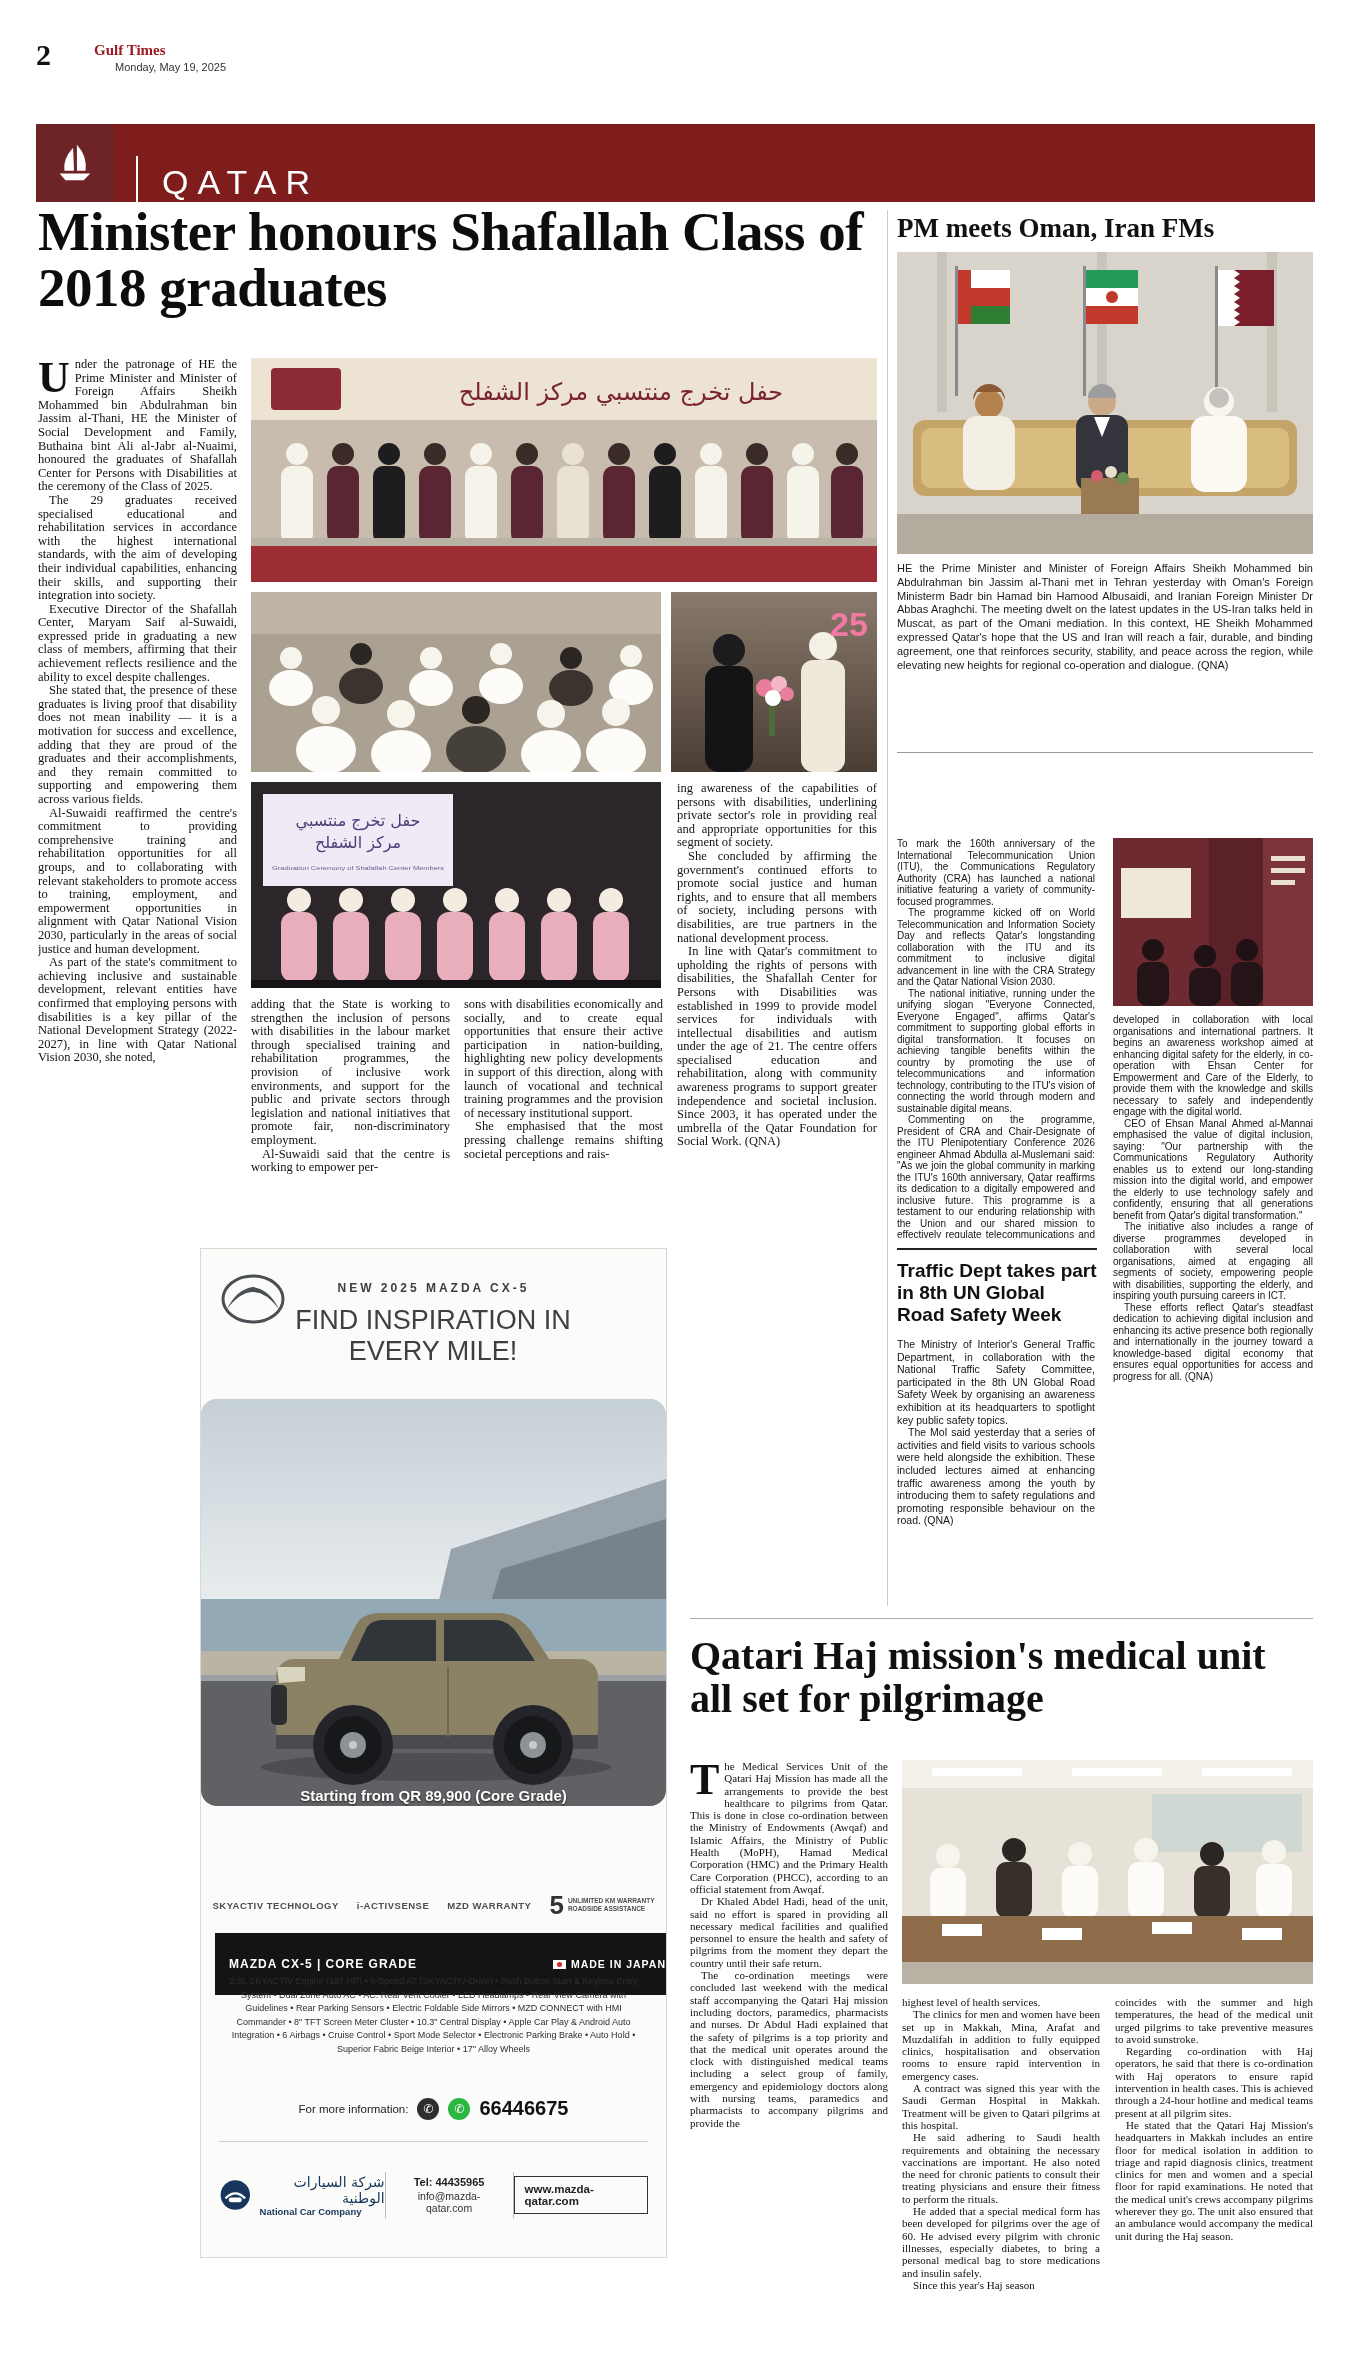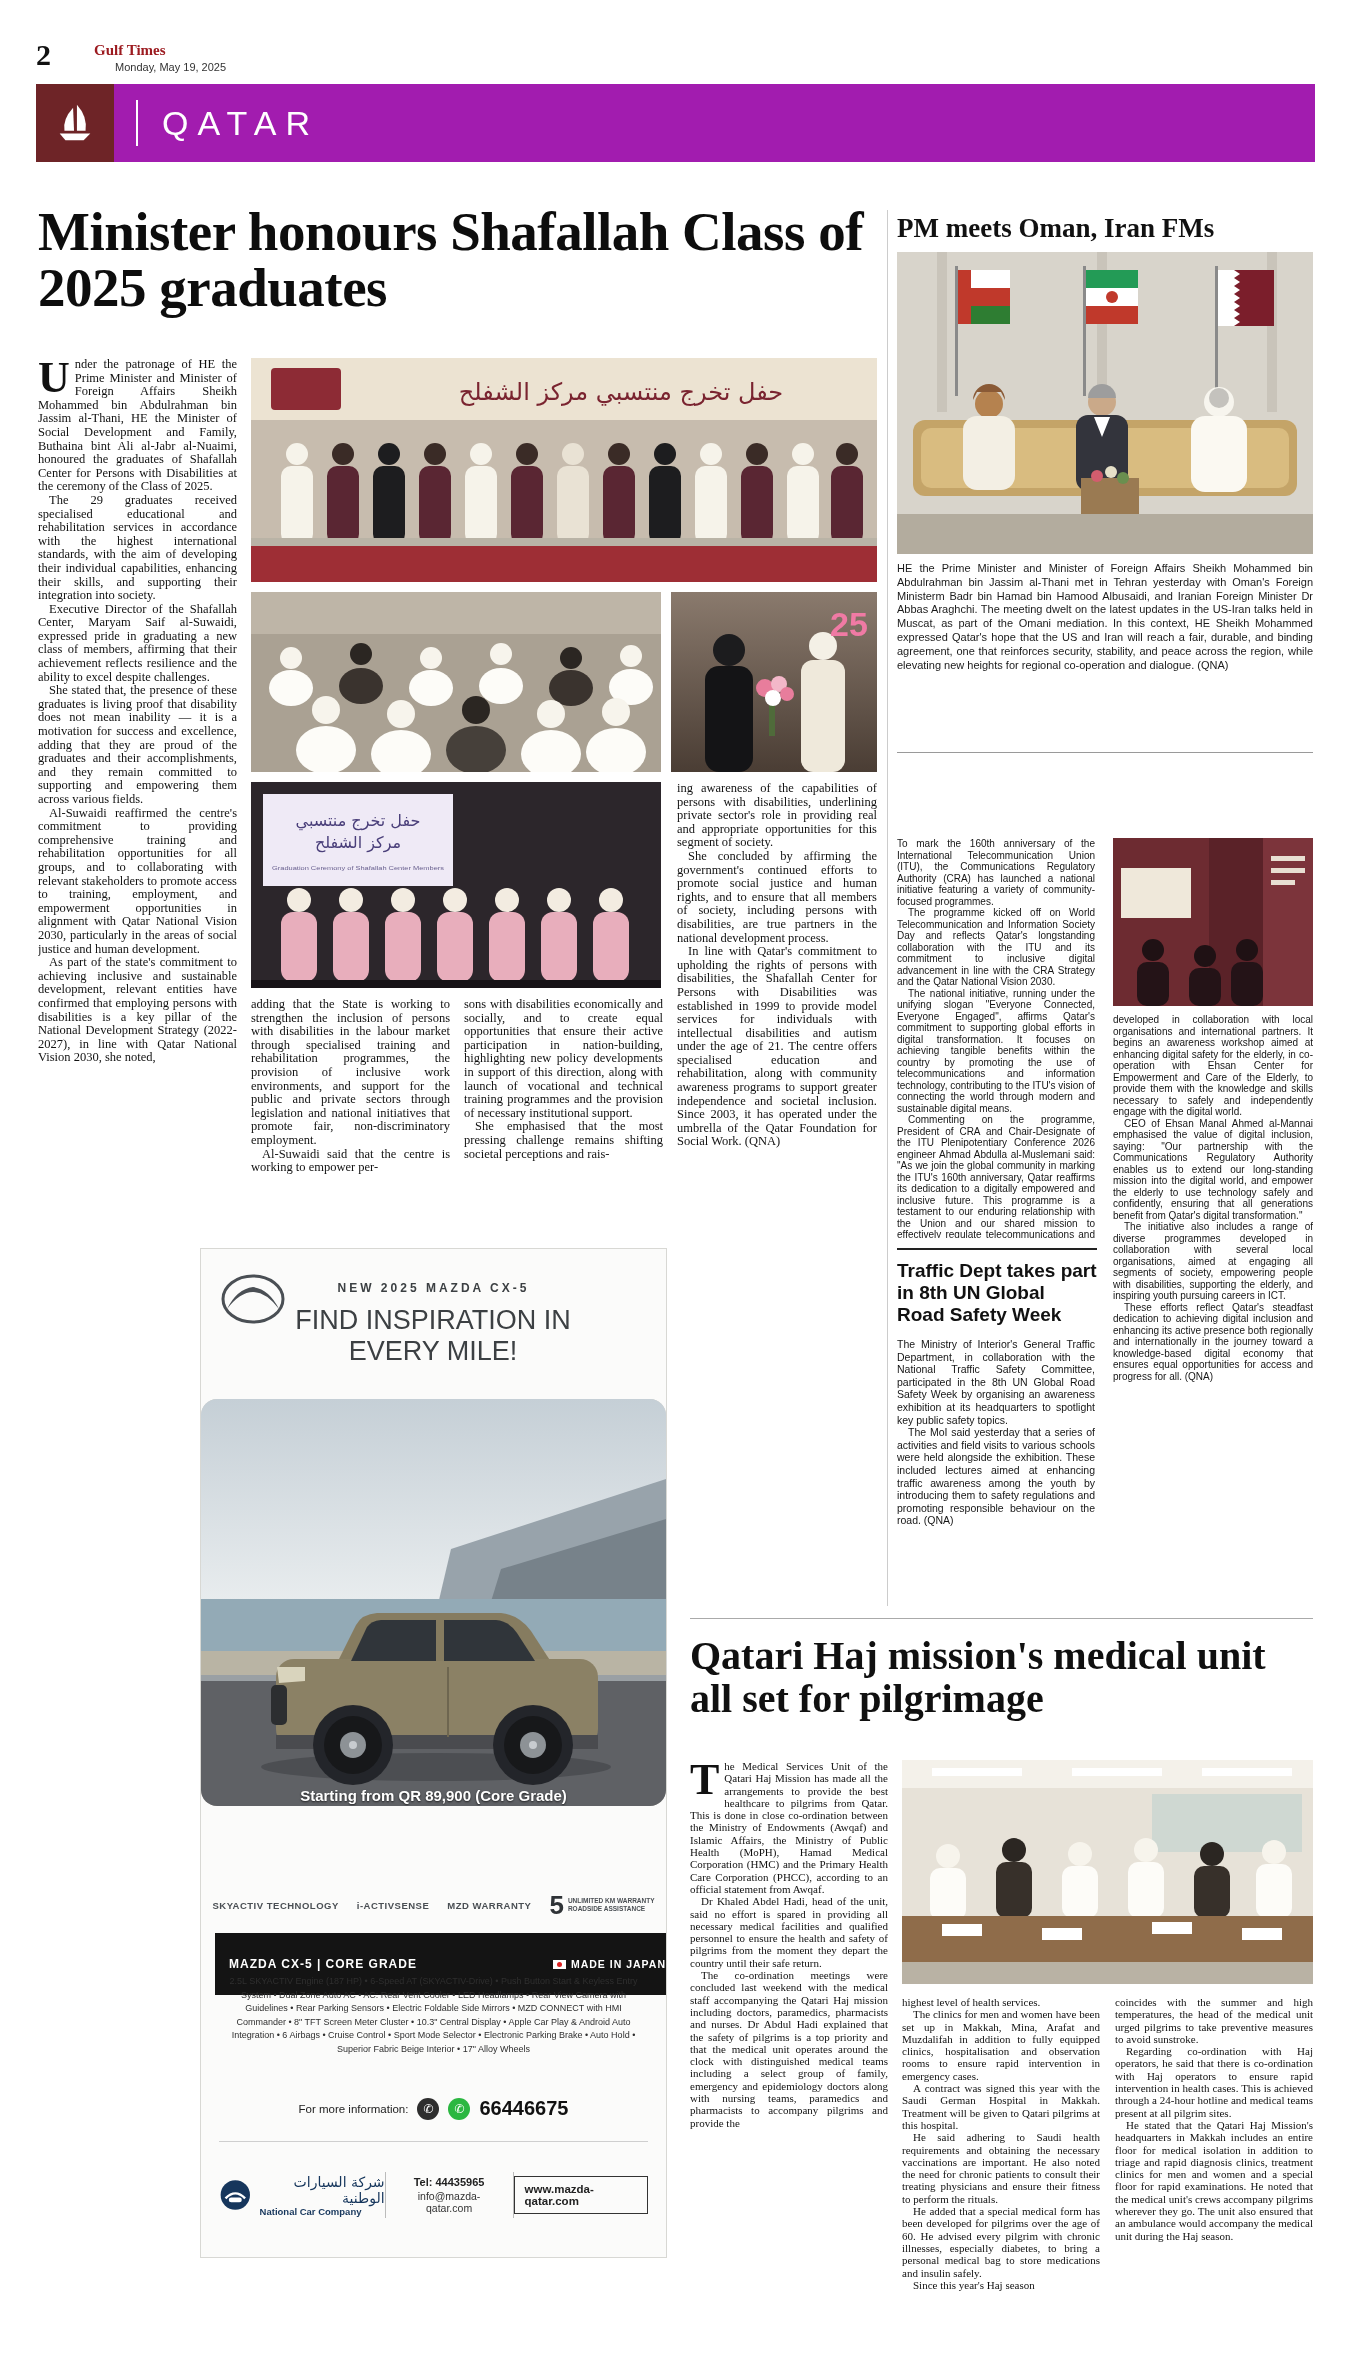--- a/index.html
+++ b/index.html
@@ -5,21 +5,21 @@
   html,body{margin:0;padding:0;background:#e8e8e8;}
   .page{position:relative;width:1351px;height:2365px;background:#ffffff;margin:0 auto;
         font-family:"Liberation Serif",serif;overflow:hidden;}
   .abs{position:absolute;}
 
   
   .pageno{font:bold 30px "Liberation Serif",serif;color:#111;}
   .masthead-name{font:bold 15px "Liberation Serif",serif;color:#9c1b20;}
   .masthead-date{font:11px "Liberation Sans",sans-serif;color:#333;margin-top:2px;padding-left:21px;}
 
-  .banner{background:#a21caf;display:flex;align-items:center;}
+  .banner{background:#7f1d1d;display:flex;align-items:flex-end;margin-top:40px;}
   .banner .logo-sq{width:78px;height:78px;background:#6e2427;display:flex;align-items:center;justify-content:center;flex:0 0 78px;}
   .banner .sep{width:2px;height:46px;background:#ffffff;margin-left:22px;}
   .banner .section{color:#fff;font:400 34px "Liberation Sans",sans-serif;letter-spacing:9px;margin-left:24px;}
 
   
   .h-main{font:800 55px/1.02 "Liberation Serif",serif;color:#0d0d0d;letter-spacing:-0.5px;}
   .h-pm{font:bold 27px/1.05 "Liberation Serif",serif;color:#111;}
   .h-cra{font:bold 29px/1.1 "Liberation Sans",sans-serif;color:#1f7fc0;}
   .h-traffic{font:bold 19px/1.15 "Liberation Sans",sans-serif;color:#111;}
   .h-haj{font:700 40px/1.08 "Liberation Serif",serif;color:#101010;}
@@ -94,21 +94,21 @@
       <svg width="46" height="46" viewBox="0 0 48 48">
         <path d="M22 8 Q11 20 13 32 L23 32 Z" fill="#ffffff"></path>
         <path d="M26 5 Q37 17 35 32 L26 32 Z" fill="#ffffff"></path>
         <path d="M8 35 L40 35 L33 42 L14 42 Z" fill="#ffffff"></path>
       </svg>
     </div>
     <div class="sep"></div>
     <div class="section">QATAR</div>
   </div>
 
-  <div class="abs h-main" style="left:38px;top:204px;width:830px;">Minister honours Shafallah Class of 2025 graduates</div>
+  <div class="abs h-main" style="left:38px;top:204px;width:830px;">Minister honours Shafallah Class of 2018 graduates</div>
 
   <div class="abs serifbody dropcap" style="left:38px;top:358px;width:199px;height:882px;">
       <p>Under the patronage of HE the Prime Minister and Minister of Foreign Affairs Sheikh Mohammed bin Abdulrahman bin Jassim al-Thani, HE the Minister of Social Development and Family, Buthaina bint Ali al-Jabr al-Nuaimi, honoured the graduates of Shafallah Center for Persons with Disabilities at the ceremony of the Class of 2025.</p>
       <p>The 29 graduates received specialised educational and rehabilitation services in accordance with the highest international standards, with the aim of developing their individual capabilities, enhancing their skills, and supporting their integration into society.</p>
       <p>Executive Director of the Shafallah Center, Maryam Saif al-Suwaidi, expressed pride in graduating a new class of members, affirming that their achievement reflects resilience and the ability to excel despite challenges.</p>
       <p>She stated that, the presence of these graduates is living proof that disability does not mean inability — it is a motivation for success and excellence, adding that they are proud of the graduates and their accomplishments, and they remain committed to supporting and empowering them across various fields.</p>
       <p>Al-Suwaidi reaffirmed the centre's commitment to providing comprehensive training and rehabilitation opportunities for all groups, and to collaborating with relevant stakeholders to promote access to training, employment, and empowerment opportunities in alignment with Qatar National Vision 2030, particularly in the areas of social justice and human development.</p>
       <p>As part of the state's commitment to achieving inclusive and sustainable development, relevant entities have confirmed that employing persons with disabilities is a key pillar of the National Development Strategy (2022-2027), in line with Qatar National Vision 2030, she noted,</p>
     </div>
 

